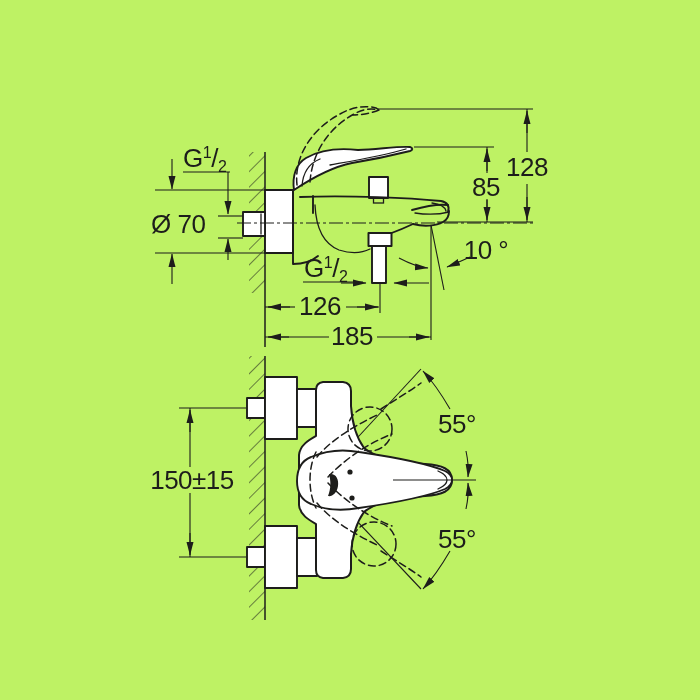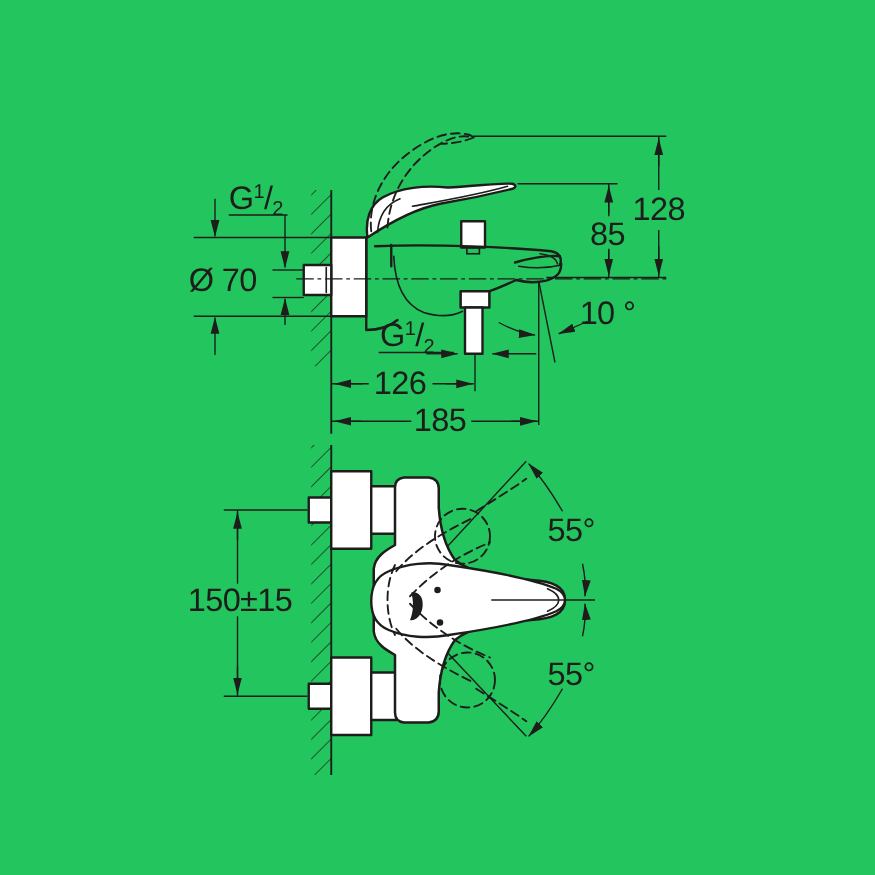--- a/index.html
+++ b/index.html
@@ -1,16 +1,16 @@
 <!DOCTYPE html>
 <html><head>
 <meta charset="utf-8">
 <style>
   html,body{margin:0;padding:0;background:#ffffff;}
-  .stage{position:relative;width:700px;height:700px;background:#22c55e;overflow:hidden;
+  .stage{position:relative;width:700px;height:700px;background:#bef264;overflow:hidden;
          font-family:"Liberation Sans", sans-serif;}
   svg{position:absolute;left:0;top:0;}
   svg text{font-family:"Liberation Sans", sans-serif;font-size:26px;letter-spacing:-0.5px;fill:#1d1d1b;}
   svg text .frac-small{font-size:16px;}
   .obj{stroke:#1d1d1b;stroke-width:1.9;fill:none;stroke-linecap:round;stroke-linejoin:round;}
   .objf{stroke:#1d1d1b;stroke-width:1.9;fill:#ffffff;stroke-linejoin:round;}
   .objf2{stroke:#1d1d1b;stroke-width:2;fill:#ffffff;stroke-linejoin:round;}
   .inner{stroke:#1d1d1b;stroke-width:1.3;fill:none;stroke-linecap:round;}
   .thin{stroke:#1d1d1b;stroke-width:1.1;fill:none;}
   .dash{stroke:#1d1d1b;stroke-width:1.5;fill:none;stroke-dasharray:7 4;stroke-linecap:round;}

